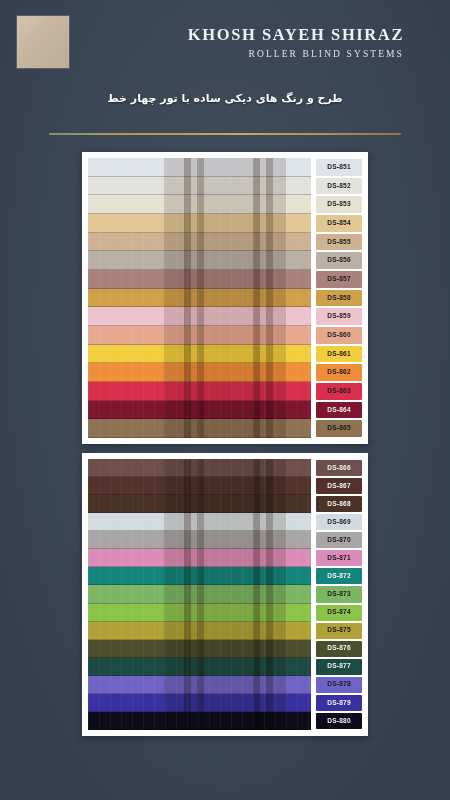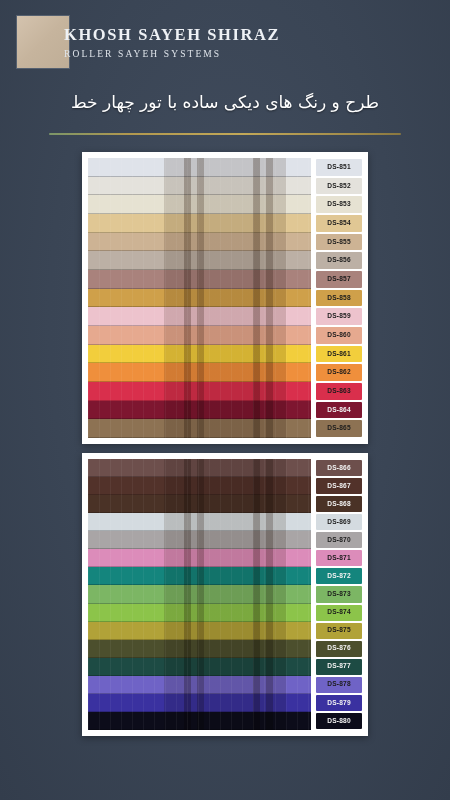--- a/index.html
+++ b/index.html
@@ -21,21 +21,21 @@
     position:absolute;left:0;top:0;width:450px;height:84px;
     display:flex;align-items:center;
   }
   .logo-mark{
     width:52px;height:52px;margin-left:16px;
     background:linear-gradient(135deg,#d4c3ae 0%,#c6b49d 50%,#bfae97 100%);
     border:1px solid #55606f;
     flex:0 0 auto;
   }
   .brand{
-    flex:1 1 auto;text-align:left;padding-right:40px;
+    flex:1 1 auto;text-align:right;padding-right:40px;
     transform:translateX(-6px);
   }
   .brand-name{
     color:#eef1f5;
     font-family:"Liberation Serif", serif;
     font-size:16.5px;font-weight:700;letter-spacing:1.6px;
     white-space:nowrap;
   }
   .brand-sub{
     color:#dfe4ea;
@@ -45,21 +45,21 @@
   }
 
   
   .title-wrap{
     position:absolute;left:0;top:92px;width:450px;
     text-align:center;direction:rtl;
   }
   .title-fa{
     color:#ffffff;
     font-family:"DejaVu Sans", sans-serif;
-    font-size:17px;font-weight:400;
+    font-size:11px;font-weight:700;
     letter-spacing:0px;
     text-shadow:0 1px 2px rgba(0,0,0,.45);
     line-height:1.25;
   }
   .title-rule{
     position:absolute;left:49px;top:133px;width:352px;height:2px;
     background:linear-gradient(90deg,#7f9a6a 0%, #b79c4e 22%, #c9ad58 55%, #a8904a 85%, #8d7a3f 100%);
     opacity:.95;border-radius:1px;
   }
 
@@ -146,21 +146,21 @@
 </style>
 </head>
 <body>
 
 <div class="page">
 
   <div class="header">
     <div class="logo-mark"></div>
     <div class="brand">
       <div class="brand-name">KHOSH SAYEH  SHIRAZ</div>
-      <div class="brand-sub">ROLLER SAYEH SYSTEMS</div>
+      <div class="brand-sub">ROLLER BLIND SYSTEMS</div>
     </div>
   </div>
 
   <div class="title-wrap">
     <div class="title-fa">طرح و رنگ های دیکی ساده با تور چهار خط</div>
   </div>
   <div class="title-rule"></div>
 
   <div class="panel" id="panel-1">
     <div class="swatch-stack">

